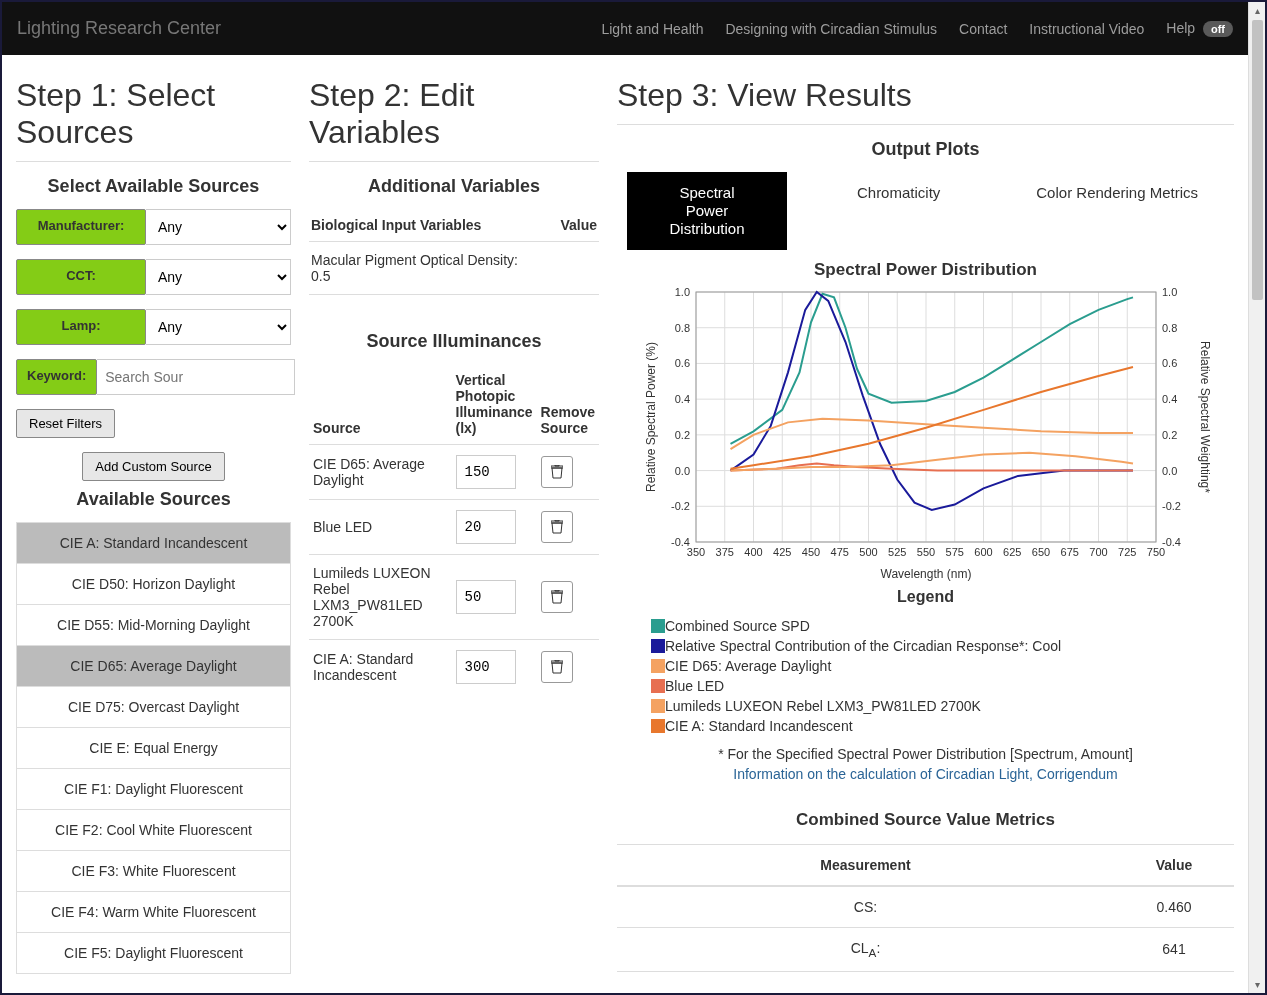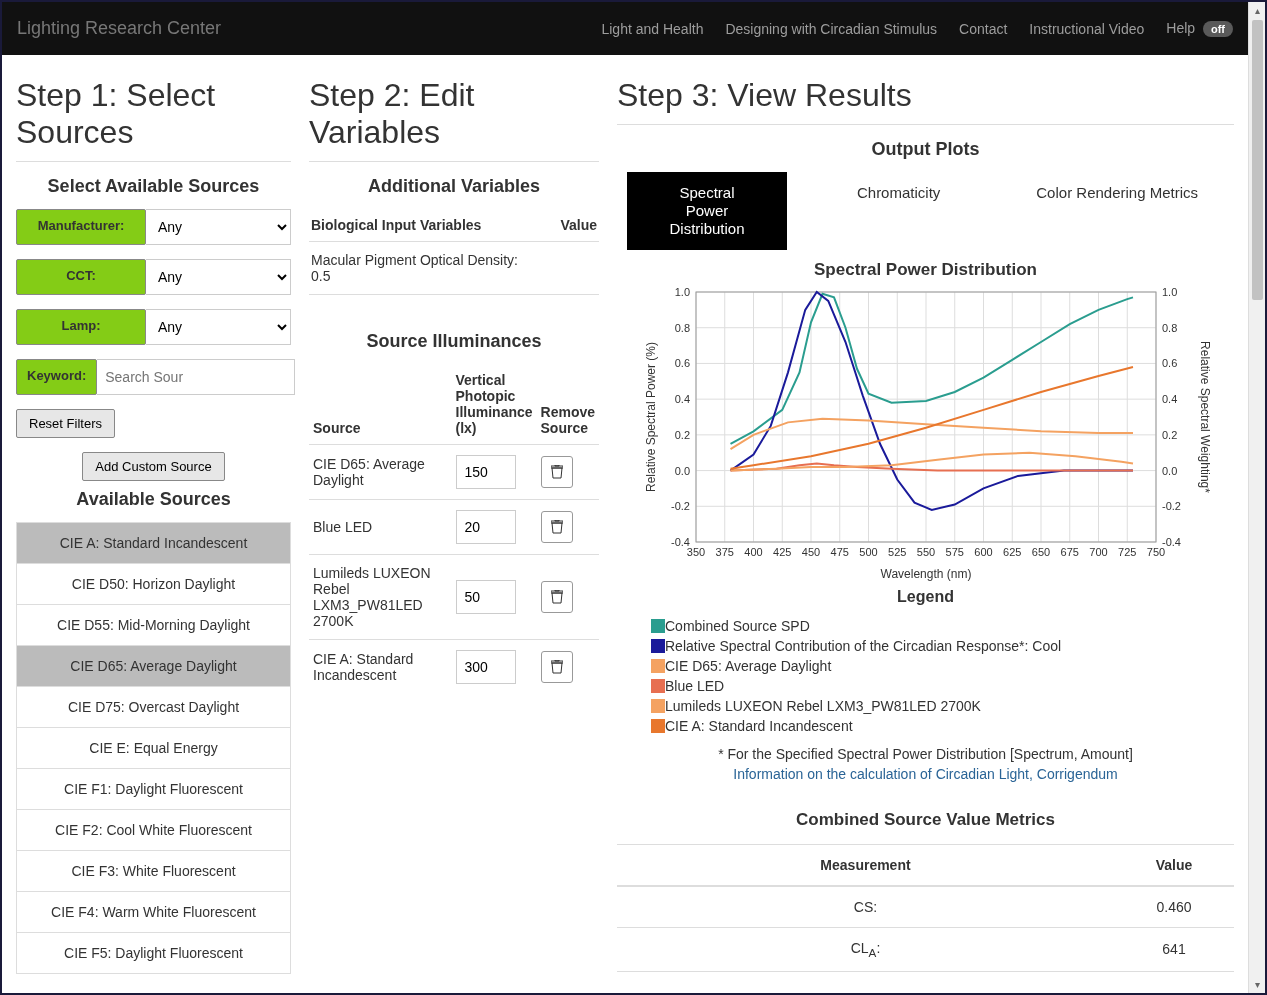--- a/index.html
+++ b/index.html
@@ -34,21 +34,21 @@
   
   .source-list { border-left:1px solid #ddd; border-right:1px solid #ddd; border-bottom:1px solid #ddd;}
   .source-item { border-top:1px solid #ddd; padding:12px 8px; text-align:center; font-size:14px; cursor:pointer;}
   .source-item.selected { background:#bbb;}
   
   .var-section h4 { font-size:14px; font-weight:bold; display:flex; justify-content:space-between; padding:8px 2px;}
   .var-row { display:flex; justify-content:space-between; padding:10px 2px; border-top:1px solid #ddd; border-bottom:1px solid #ddd;flex-direction:column;}
   .illum-table { width:100%; border-collapse:collapse;}
   .illum-table th { font-size:14px; font-weight:bold; text-align:left; padding:8px 4px; vertical-align:bottom;}
   .illum-table td { padding:10px 4px; border-top:1px solid #ddd; vertical-align:middle; font-size:14px;}
-  .lx-input { width:60px; height:34px; border:1px solid #ccc; padding:0 8px; font-size:14px;}
+  .lx-input { width:60px; height:34px; border:1px solid #ccc; padding:0 8px; font-size:14px;font-family:Liberation Mono, monospace;}
   .trash { width:32px; height:32px; border:1px solid #999; background:#fff; border-radius:3px; display:inline-flex; align-items:center; justify-content:center; font-size:14px; cursor:pointer;}
   
   .tabs { display:flex; gap:24px; margin-bottom:10px; align-items:stretch; justify-content:space-around;}
   .tab { padding:12px 26px; font-size:15px; cursor:pointer; text-align:center; line-height:1.2;}
   .tab.active { background:#000; color:#fff;}
   .chart-title { text-align:center; font-size:17px; font-weight:bold; margin-bottom:4px;}
   svg.chart { display:block; margin:0 auto;}
   .axis-text { font-size:11px; fill:#333;}
   .axis-label { font-size:12px; fill:#333;}
   .legend-box { padding:6px 0 0 34px;}

